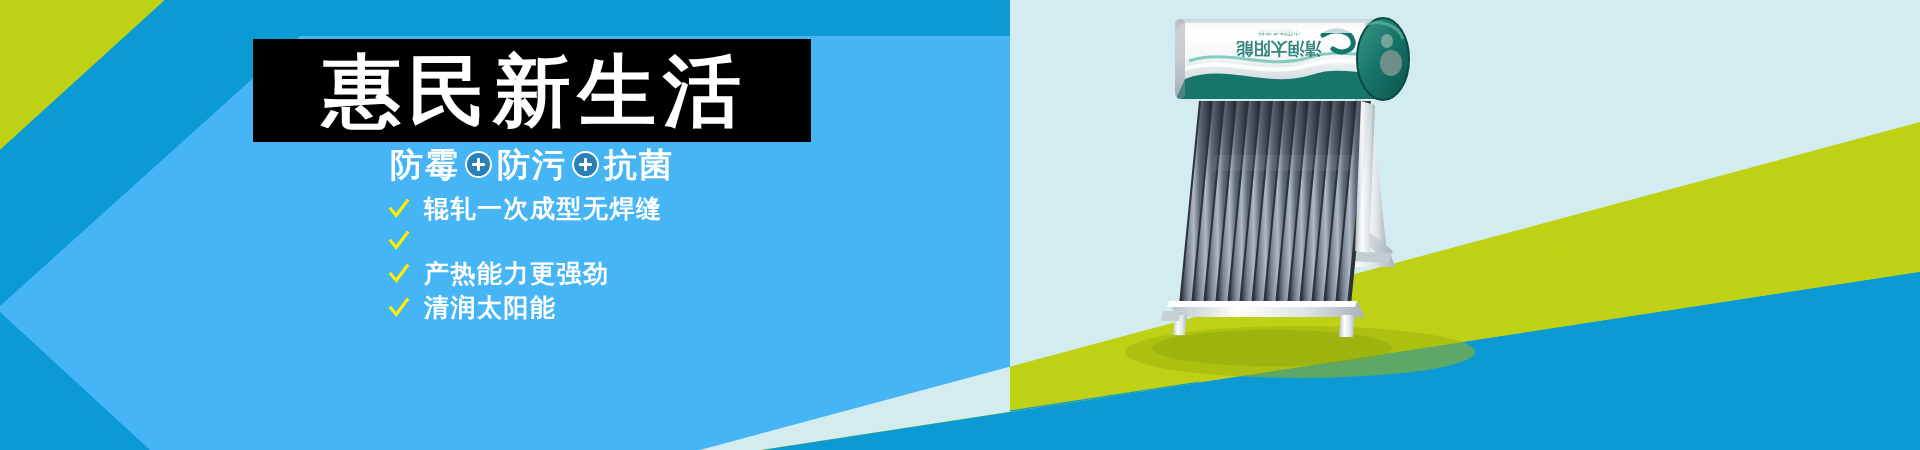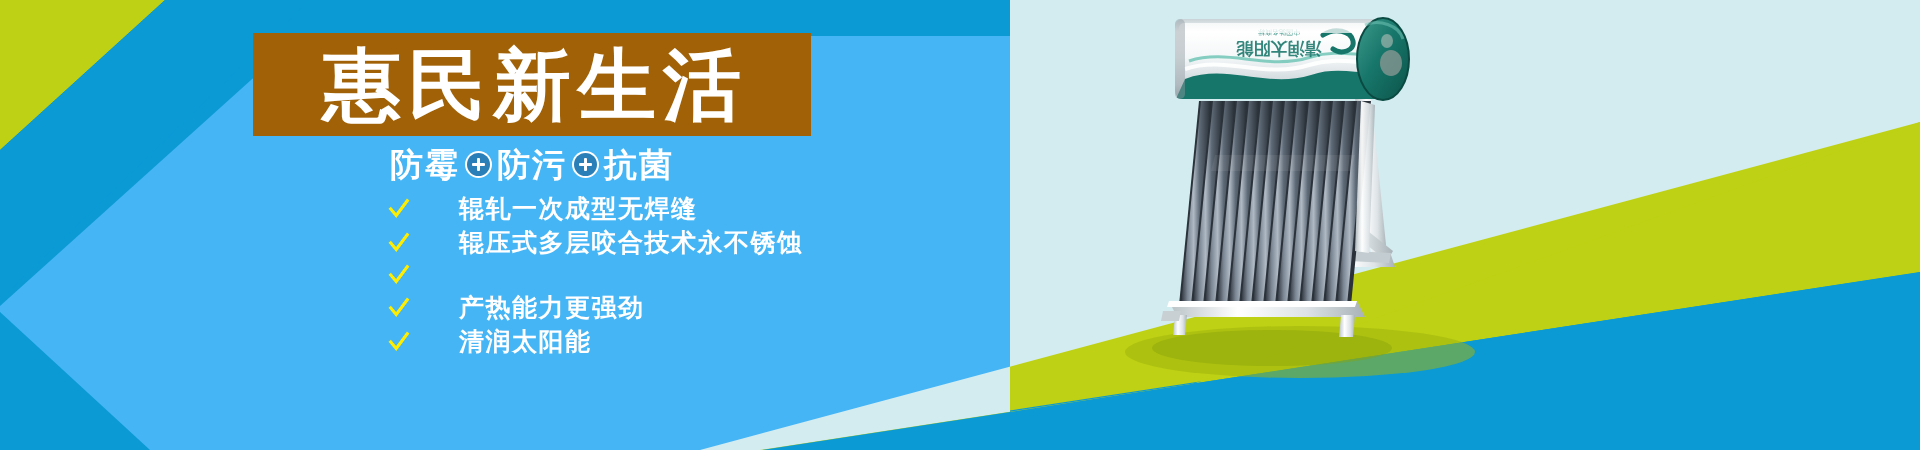--- a/index.html
+++ b/index.html
@@ -9,22 +9,22 @@
     background:#d2ecf0;
   }
   #banner{
     position:relative;width:1920px;height:450px;overflow:hidden;
     background:#d2ecf0;
   }
   .shape{position:absolute;top:0;left:0;width:1920px;height:450px;}
 
   
   #headline-box{
-    position:absolute;left:253px;top:33px;width:558px;height:103px;
-    background:#a16207;
+    position:absolute;left:253px;top:39px;width:558px;height:103px;
+    background:#000000;
     display:flex;align-items:center;justify-content:center;
   }
   #headline-text{
     color:#ffffff;
     font-size:78px;
     font-weight:bold;
     letter-spacing:7px;
     line-height:1;
     white-space:nowrap;
     text-indent:7px;
@@ -60,21 +60,20 @@
     display:flex;flex-direction:column;gap:9px;
   }
   .bullet{display:flex;align-items:center;gap:14px;white-space:nowrap;}
   .check-icon{
     width:22px;height:22px;flex:none;display:block;
   }
   .bullet-text{
     color:#ffffff;font-size:25px;font-weight:bold;letter-spacing:1.5px;
     font-family:"DejaVu Sans","Liberation Sans",sans-serif;
     line-height:1;
-    margin-left:35px;
   }
 
   
   #product{
     position:absolute;left:1155px;top:5px;width:340px;height:360px;
   }
   #product svg{display:block;width:100%;height:100%;}
 </style>
 </head>
 <body>
@@ -136,26 +135,20 @@
 
   <div id="bullets">
 
     <div class="bullet">
       <svg class="check-icon" viewBox="0 0 24 24">
         <path d="M3 12 L9 19 L21 3" fill="none" stroke="#ffee00" stroke-width="3.4" stroke-linecap="square" stroke-linejoin="miter"></path>
       </svg>
       <span class="bullet-text">辊轧一次成型无焊缝</span>
     </div>
 
-    <div class="bullet">
-      <svg class="check-icon" viewBox="0 0 24 24">
-        <path d="M3 12 L9 19 L21 3" fill="none" stroke="#ffee00" stroke-width="3.4" stroke-linecap="square" stroke-linejoin="miter"></path>
-      </svg>
-      <span class="bullet-text">辊压式多层咬合技术永不锈蚀</span>
-    </div>
 
     <div class="bullet">
       <svg class="check-icon" viewBox="0 0 24 24">
         <path d="M3 12 L9 19 L21 3" fill="none" stroke="#ffee00" stroke-width="3.4" stroke-linecap="square" stroke-linejoin="miter"></path>
       </svg>
     </div>
 
     <div class="bullet">
       <svg class="check-icon" viewBox="0 0 24 24">
         <path d="M3 12 L9 19 L21 3" fill="none" stroke="#ffee00" stroke-width="3.4" stroke-linecap="square" stroke-linejoin="miter"></path>

